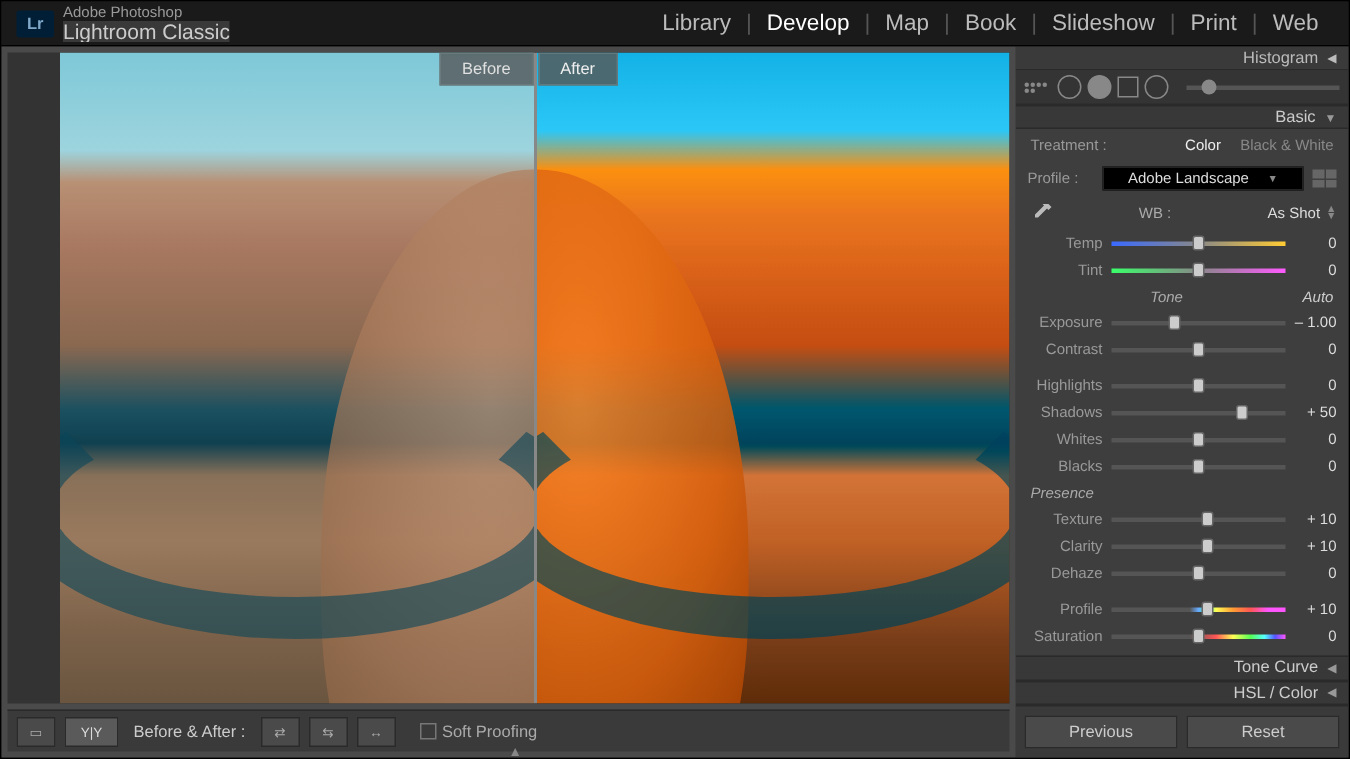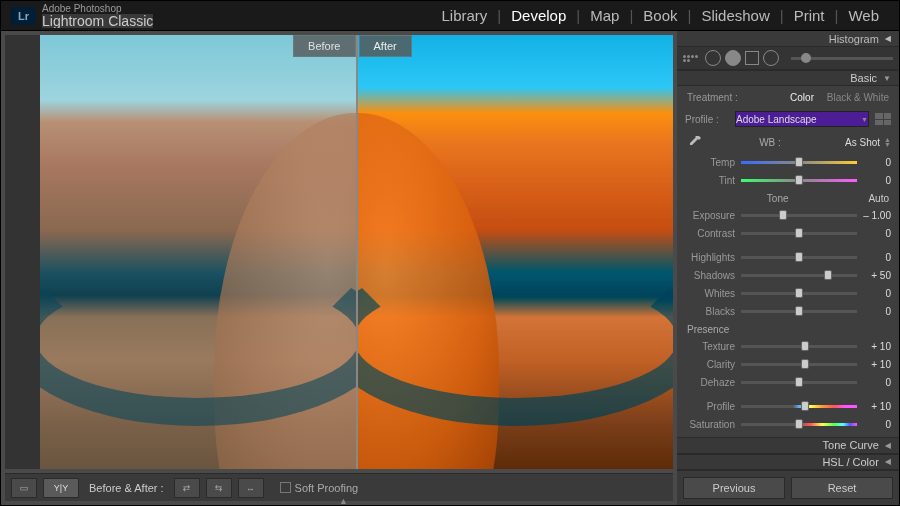--- a/index.html
+++ b/index.html
@@ -66,28 +66,28 @@
   .row { display: flex; align-items: center; height: 18px; }
   .row .lbl { width: 56px; text-align: right; color: #999; padding-right: 6px; font-size: 10px; }
   .row .val { width: 34px; text-align: right; color: #ddd; font-size: 10px; }
   .row .slider { flex: 1; height: 14px; position: relative; display: flex; align-items: center; }
   .track { height: 3px; width: 100%; background: #555; position: relative; }
   .track.temp { background: linear-gradient(to right, #3a6aff, #888, #ffcc33); }
   .track.tint { background: linear-gradient(to right, #3aff6a, #888, #ff5aff); }
   .track.vib { background: linear-gradient(to right, #555 0%, #555 45%, #6af 50%, #3f9 55%, #ff5 60%, #f93 70%, #f55 80%, #f5f 90%); }
   .track.sat { background: linear-gradient(to right, #555 0%, #555 45%, #f55 60%, #ff5 70%, #5f5 80%, #5ff 88%, #55f 94%, #f5f 100%); }
   .thumb { position: absolute; top: -4px; width: 8px; height: 10px; background: #ccc; border: 1px solid #666; border-radius: 2px; transform: translateX(-50%); }
-  .subhead { display: flex; justify-content: space-between; padding: 4px 2px 2px; color: #aaa; font-size: 10px; }
+  .subhead { display: flex; justify-content: space-between; padding: 4px 2px 2px; color: #aaa; font-size: 10px; font-style: italic; }
   .subhead.center { justify-content: flex-start; }
   .treatment { display: flex; justify-content: space-between; align-items: center; padding: 2px 2px 6px; color: #999; }
   .treatment .opts span { margin-left: 10px; color: #888; cursor: pointer; }
   .treatment .opts span.sel { color: #eee; }
   .profile-row { display: flex; align-items: center; padding: 2px 0 6px; gap: 6px; }
   .profile-row .plbl { color: #999; width: 44px; }
-  .profile-row .pval { flex: 1; color: #ddd; background: #4c1d95; border: 1px solid #222; padding: 2px 0; height: 16px; display: flex; align-items: center; justify-content: space-between; }
+  .profile-row .pval { flex: 1; color: #ddd; background: #000000; border: 1px solid #222; padding: 2px 16px; height: 16px; display: flex; align-items: center; justify-content: space-between; }
   .grid4 { width: 16px; height: 12px; display: grid; grid-template-columns: 1fr 1fr; gap: 1px; cursor: pointer; }
   .grid4 i { background: #666; }
   .wb-row { display: flex; align-items: center; padding: 2px 0 4px; gap: 6px; }
   .eyedrop { width: 20px; height: 14px; color: #bbb; cursor: pointer; display:flex; align-items:center; justify-content:center; }
   .wb-row .wlbl { flex: 1; text-align: center; color: #aaa; }
   .wb-row .wval { color: #ddd; width: 56px; text-align: right; display: flex; align-items: center; justify-content: flex-end; gap: 4px; }
   .updown { font-size: 7px; line-height: 5px; color: #888; }
 
   .btnrow { display: flex; gap: 6px; padding: 6px; background: #3a3a3a; border-top: 1px solid #2a2a2a; }
   .pbtn { flex: 1; height: 22px; background: #4a4a4a; border: 1px solid #2a2a2a; color: #ccc; display: flex; align-items: center; justify-content: center; cursor: pointer; font-size: 11px; }

